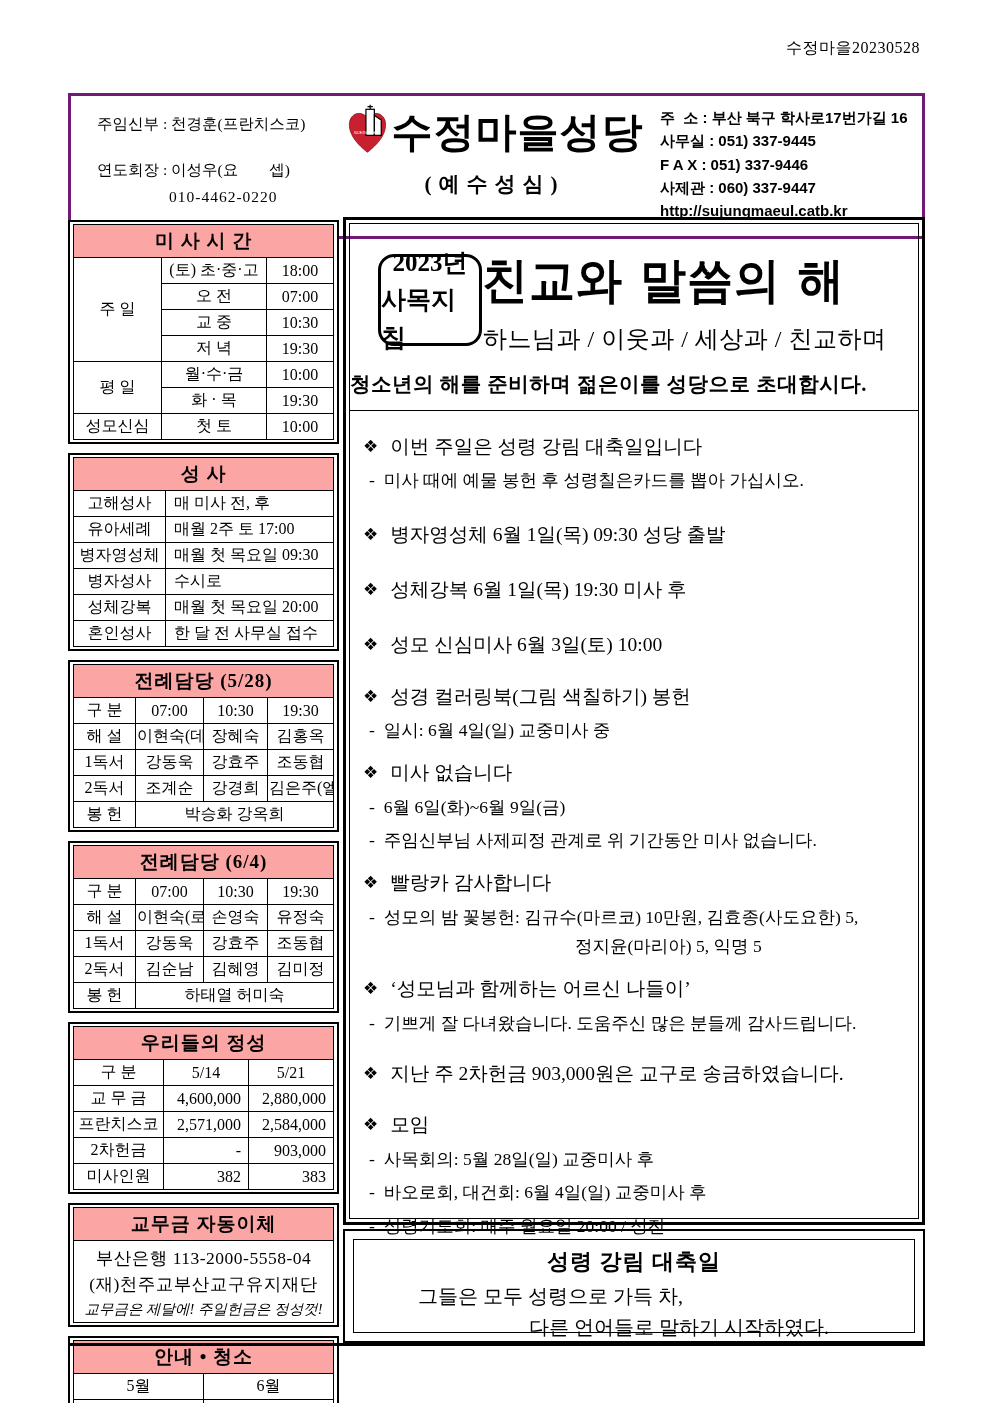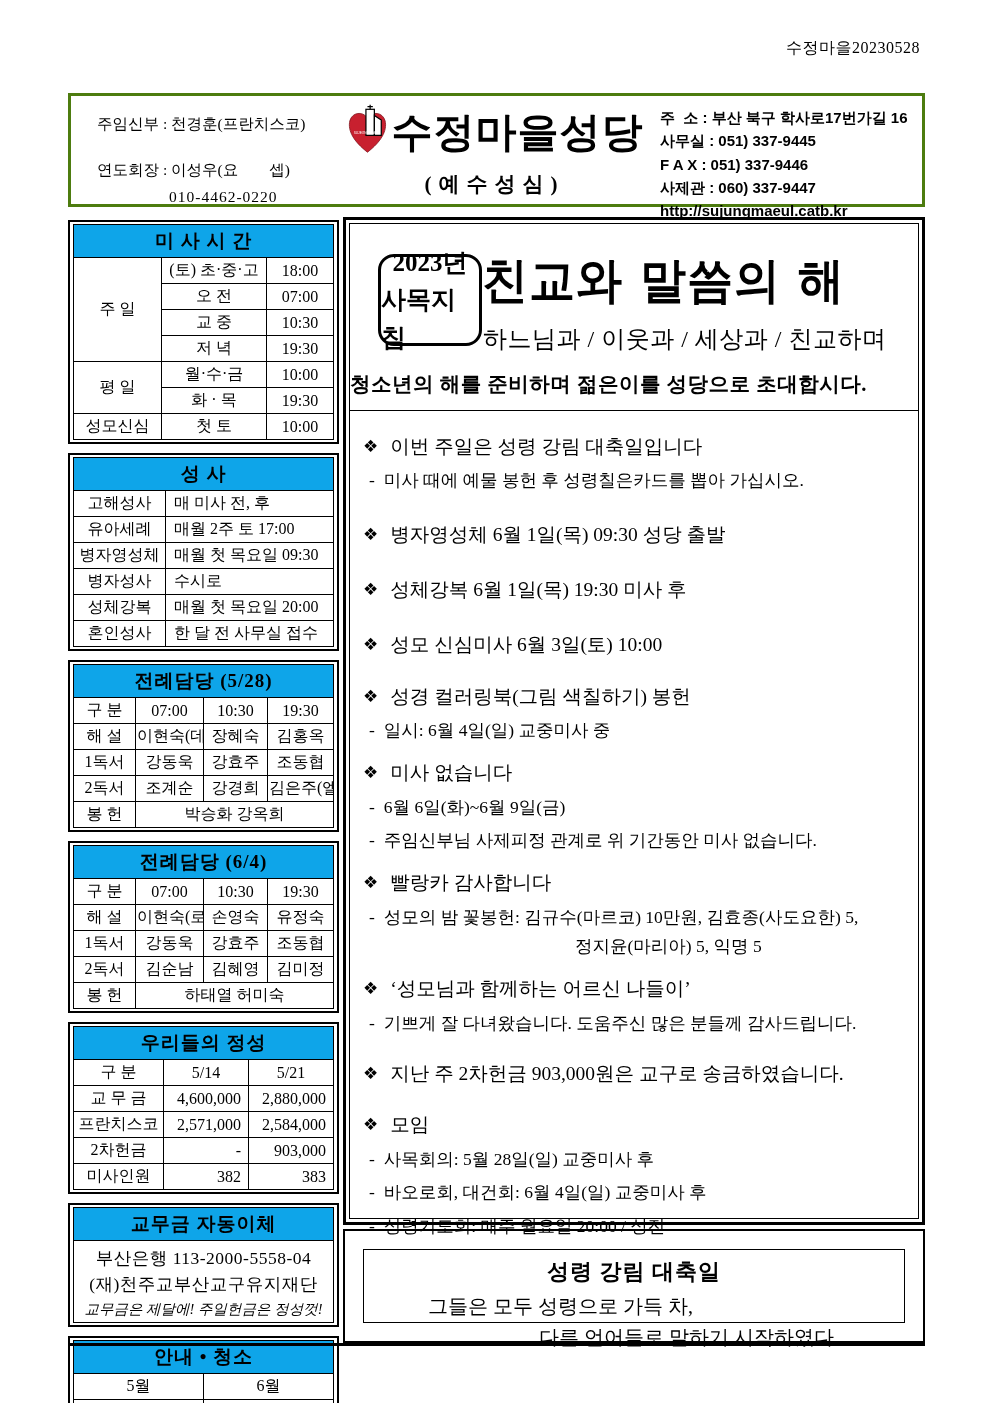--- a/index.html
+++ b/index.html
@@ -12,40 +12,40 @@
   .pre { white-space:pre; }
 
   
   .doc-id {
     position:absolute; top:38px; right:72px;
     font-size:16px; letter-spacing:0.5px;
   }
 
   
   .header-box {
-    position:absolute; left:68px; top:93px; width:857px; height:114px;
-    border:3px solid #4d7c0f; display:flex;justify-content:flex-end;
+    position:absolute; left:68px; top:93px; width:857px; height:146px;
+    border:3px solid #701a75; display:flex;justify-content:flex-end;
   }
   .h-left { width:258px; padding:16px 0 0 26px; font-size:15.5px; }
   .h-left .l1 { margin-top:2px; }
   .h-left .l2 { margin-top:25px; }
   .h-left .l3 { margin-top:7px; padding-left:72px; letter-spacing:1px; }
   .h-center { flex:1; text-align:center; padding-top:8px; }
   .name-row { display:flex; align-items:center; justify-content:center; gap:0; }
   .church-name { font-size:41px; font-weight:bold; letter-spacing:1px;
     font-family:"DejaVu Sans","Liberation Sans",sans-serif; }
   .church-sub { font-size:21px; font-weight:bold; letter-spacing:7px; margin-top:10px; }
   .h-right { width:262px; padding:10px 8px 0 0; font-size:15px; font-weight:600;
     line-height:1.55; font-family:"Liberation Sans","DejaVu Sans",sans-serif; }
 
   
   .left-col { position:absolute; left:68px; top:220px; width:271px; }
   .lbox { border:2px solid #000; padding:2px 3px; margin-bottom:9px; background:#fff; }
   .ltitle {
-    border:1px solid #000; background:#0ea5e9; text-align:center;
+    border:1px solid #000; background:#fca5a5; text-align:center;
     font-weight:bold; font-size:19px; padding:3px 0; letter-spacing:1px;
   }
   .lbox table { width:100%; border-collapse:collapse; margin-top:-1px; table-layout:fixed; }
   .lbox td {
     border:1px solid #000; text-align:center; font-size:16px; padding:2px 1px;
     overflow:hidden; white-space:nowrap;
   }
   .num { text-align:right !important; padding-right:7px !important;margin-top:33px; }
   .freebox { border:1px solid #000; margin-top:-1px; text-align:center; padding:4px 0 3px; }
   .freebox .bankline { font-size:17.5px; letter-spacing:0.5px; line-height:1.5; }
@@ -78,21 +78,21 @@
   .ann-item { margin-bottom:17px; }
   .ann-title { display:flex; font-size:19.5px; line-height:1.35; }
   .ann-title .bullet { margin-right:12px; font-size:17px; padding-top:2px; }
   .ann-sub { display:flex; font-size:17.5px; line-height:1.45; margin-top:8px; padding-left:6px; }
   .ann-sub .dash { margin-right:9px; }
   .ann-cont { font-size:17.5px; line-height:1.45; margin-top:4px; padding-left:212px; }
 
   
   .qbox {
     position:absolute; left:343px; top:1229px; width:582px; height:114px;
-    border:2px solid #000; padding:18px;
+    border:2px solid #000; padding:8px;
   }
   .qbox-inner { border:1px solid #000; height:100%; padding-top:7px; }
   .q-title { text-align:center; font-size:22px; font-weight:bold; letter-spacing:1px; }
   .q-l1 { font-size:20px; margin-top:6px; padding-left:64px; }
   .q-l2 { font-size:20px; margin-top:4px; padding-left:175px; }
 
   .bottom-rule { position:absolute; left:68px; top:1343px; width:857px; height:3px; background:#000; }
 </style>
 </head>
 <body>

